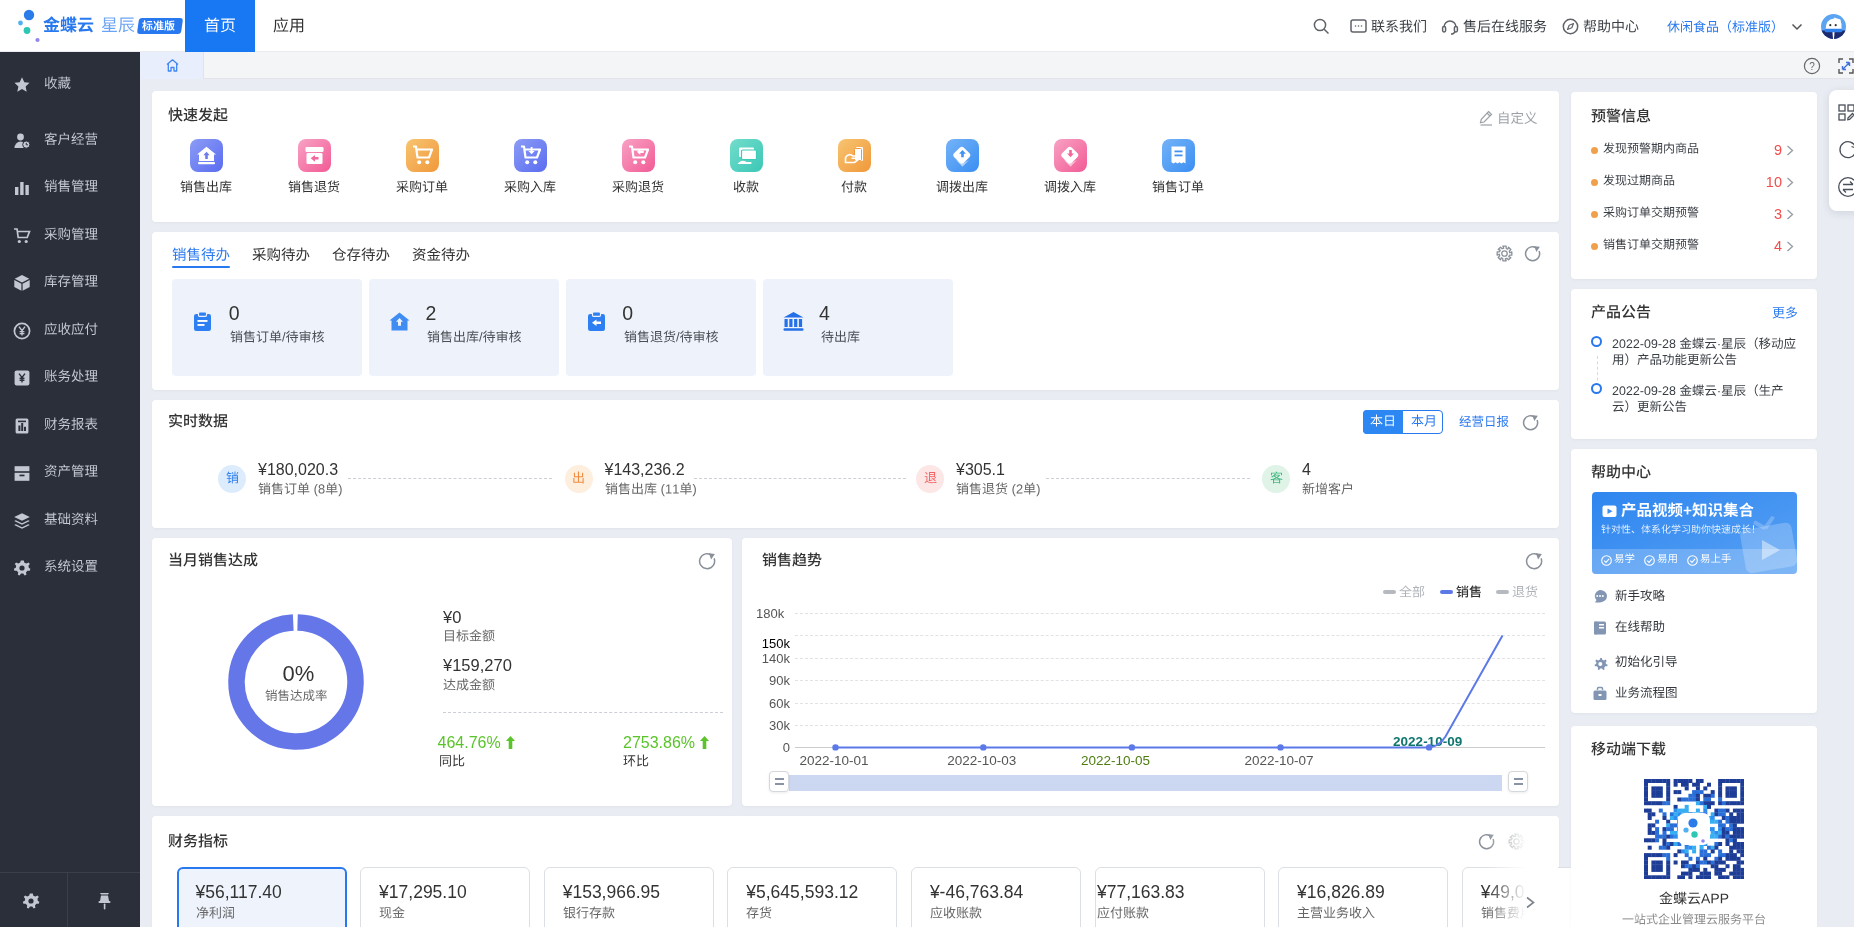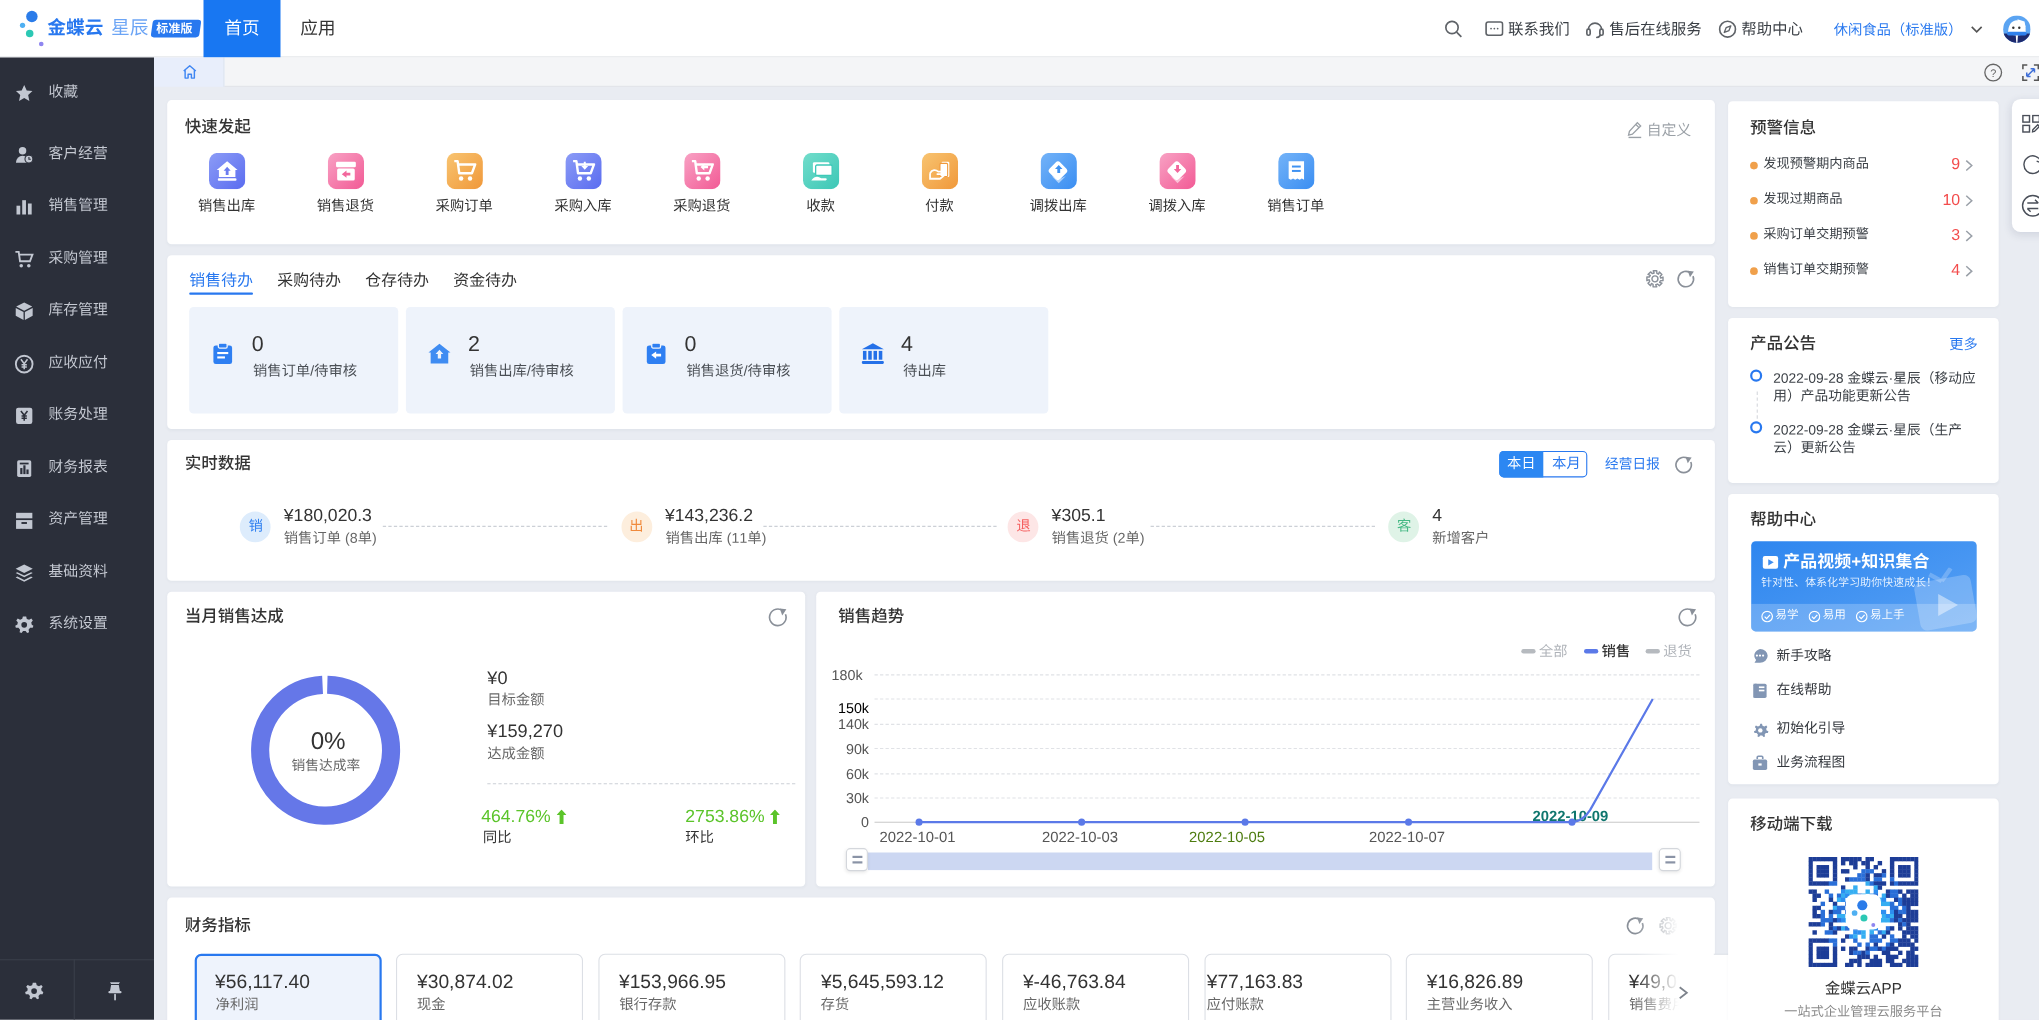--- a/index.html
+++ b/index.html
@@ -1288,21 +1288,21 @@
         <g fill="#666" transform="translate(0 11.44)">
           <use href="#gc_4_51C0" transform="translate(0.00 0) scale(0.013000 -0.013000)"></use>
           <use href="#gc_4_5229" transform="translate(13.00 0) scale(0.013000 -0.013000)"></use>
           <use href="#gc_4_6DA6" transform="translate(26.00 0) scale(0.013000 -0.013000)"></use>
         </g>
       </svg>
     </div>
   </div>
 <div class="abs" style="left:360.1px;top:867px;width:170px;height:85px;background:#fff;border:1px solid #dcdfe5;border-radius:6px"></div>
 <div class="abs" style="left:362.1px;top:880px;width:166px;height:46px;overflow:hidden">
-    <div class="abs" style="left:17px;top:2px;font-size:17.5px;color:#333;font-weight:400;white-space:nowrap;line-height:21.0px;">¥30,874.02</div>
+    <div class="abs" style="left:17px;top:2px;font-size:17.5px;color:#333;font-weight:400;white-space:nowrap;line-height:21.0px;">¥17,295.10</div>
     <div class="abs" style="left:17px;top:26px;">
       <svg class="t" width="27" height="17" style="overflow:visible">
         <g fill="#666" transform="translate(0 11.44)">
           <use href="#gc_4_73B0" transform="translate(0.00 0) scale(0.013000 -0.013000)"></use>
           <use href="#gc_4_91D1" transform="translate(13.00 0) scale(0.013000 -0.013000)"></use>
         </g>
       </svg>
     </div>
   </div>
 <div class="abs" style="left:543.7px;top:867px;width:170px;height:85px;background:#fff;border:1px solid #dcdfe5;border-radius:6px"></div>

